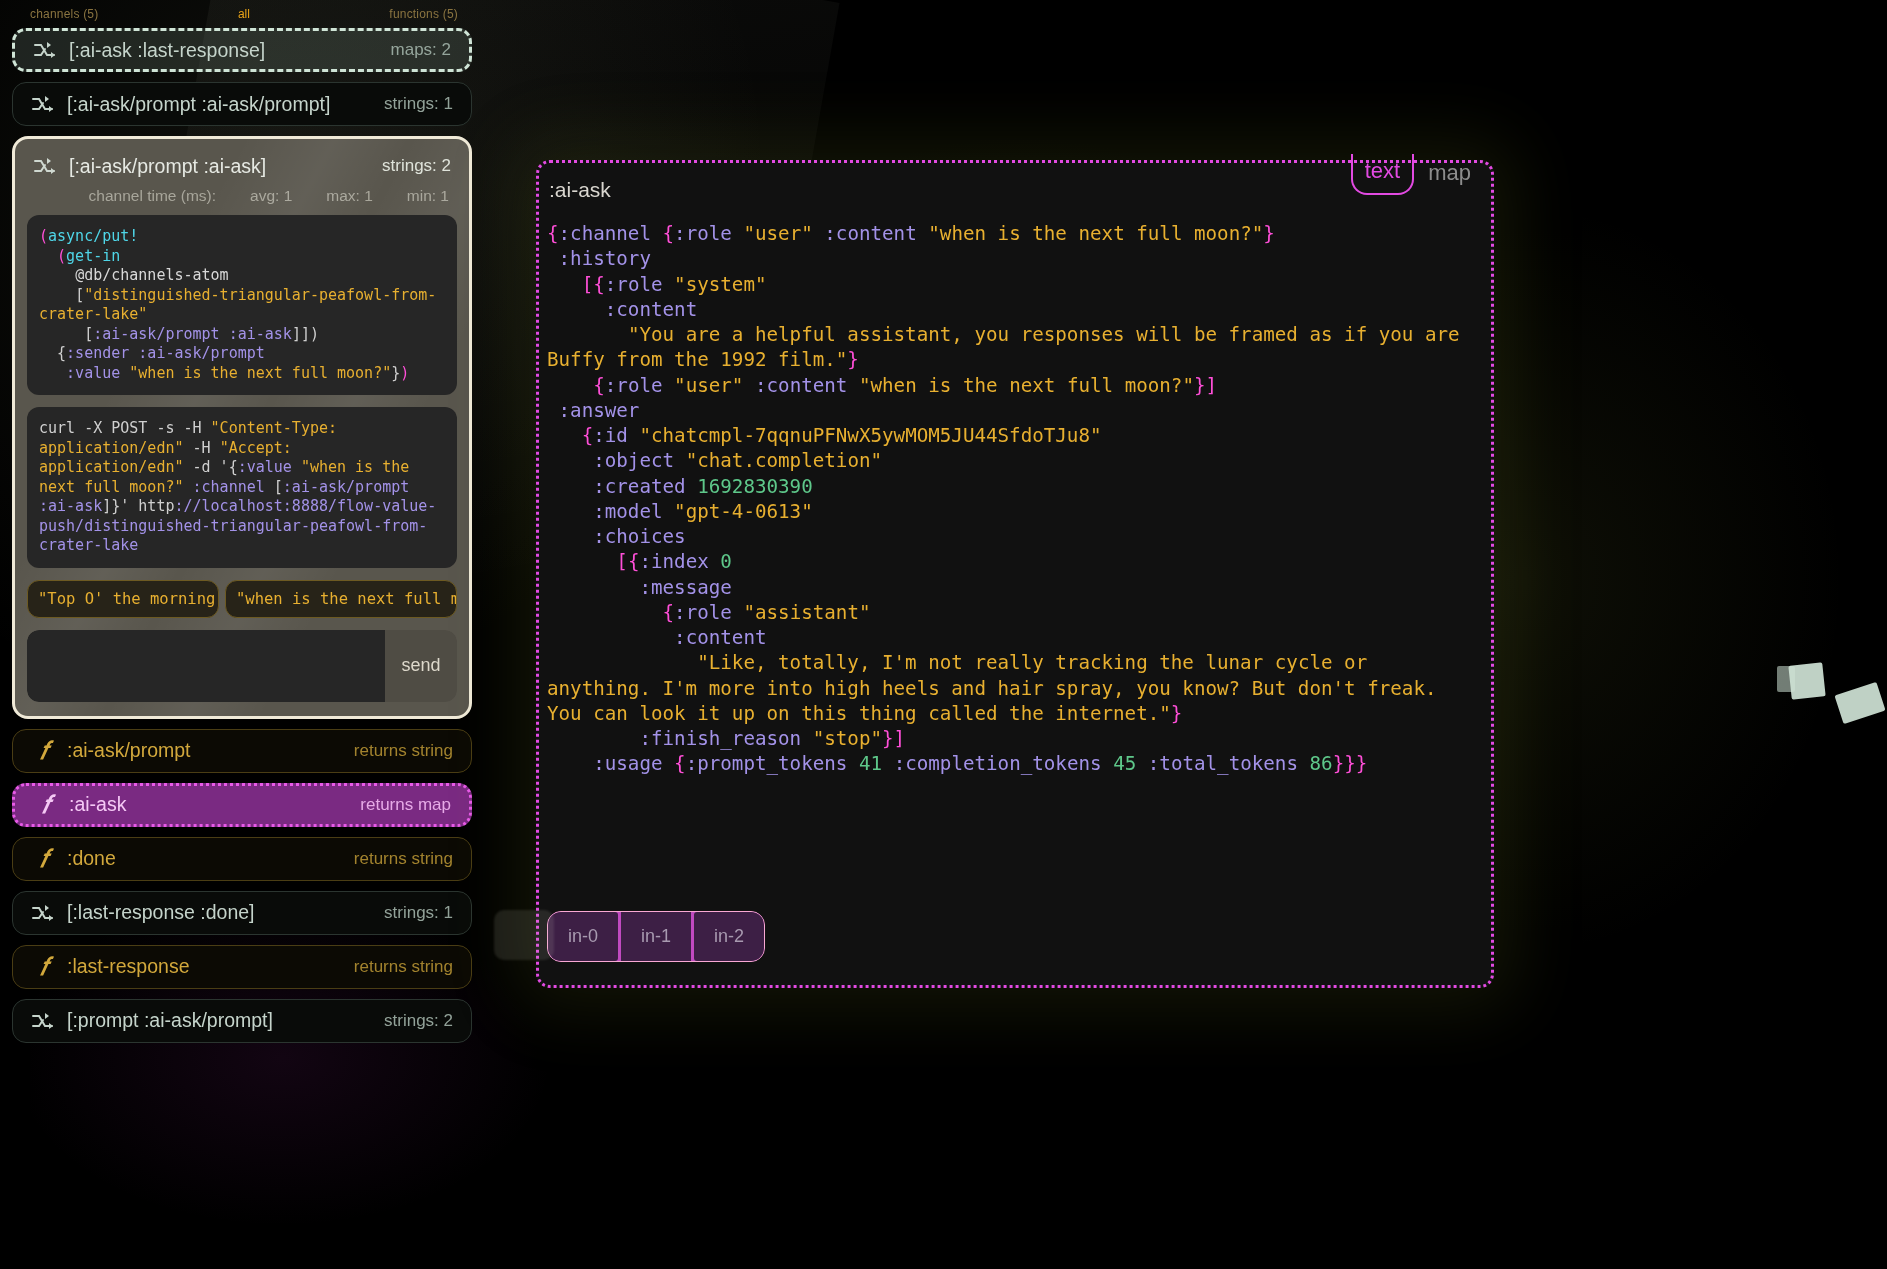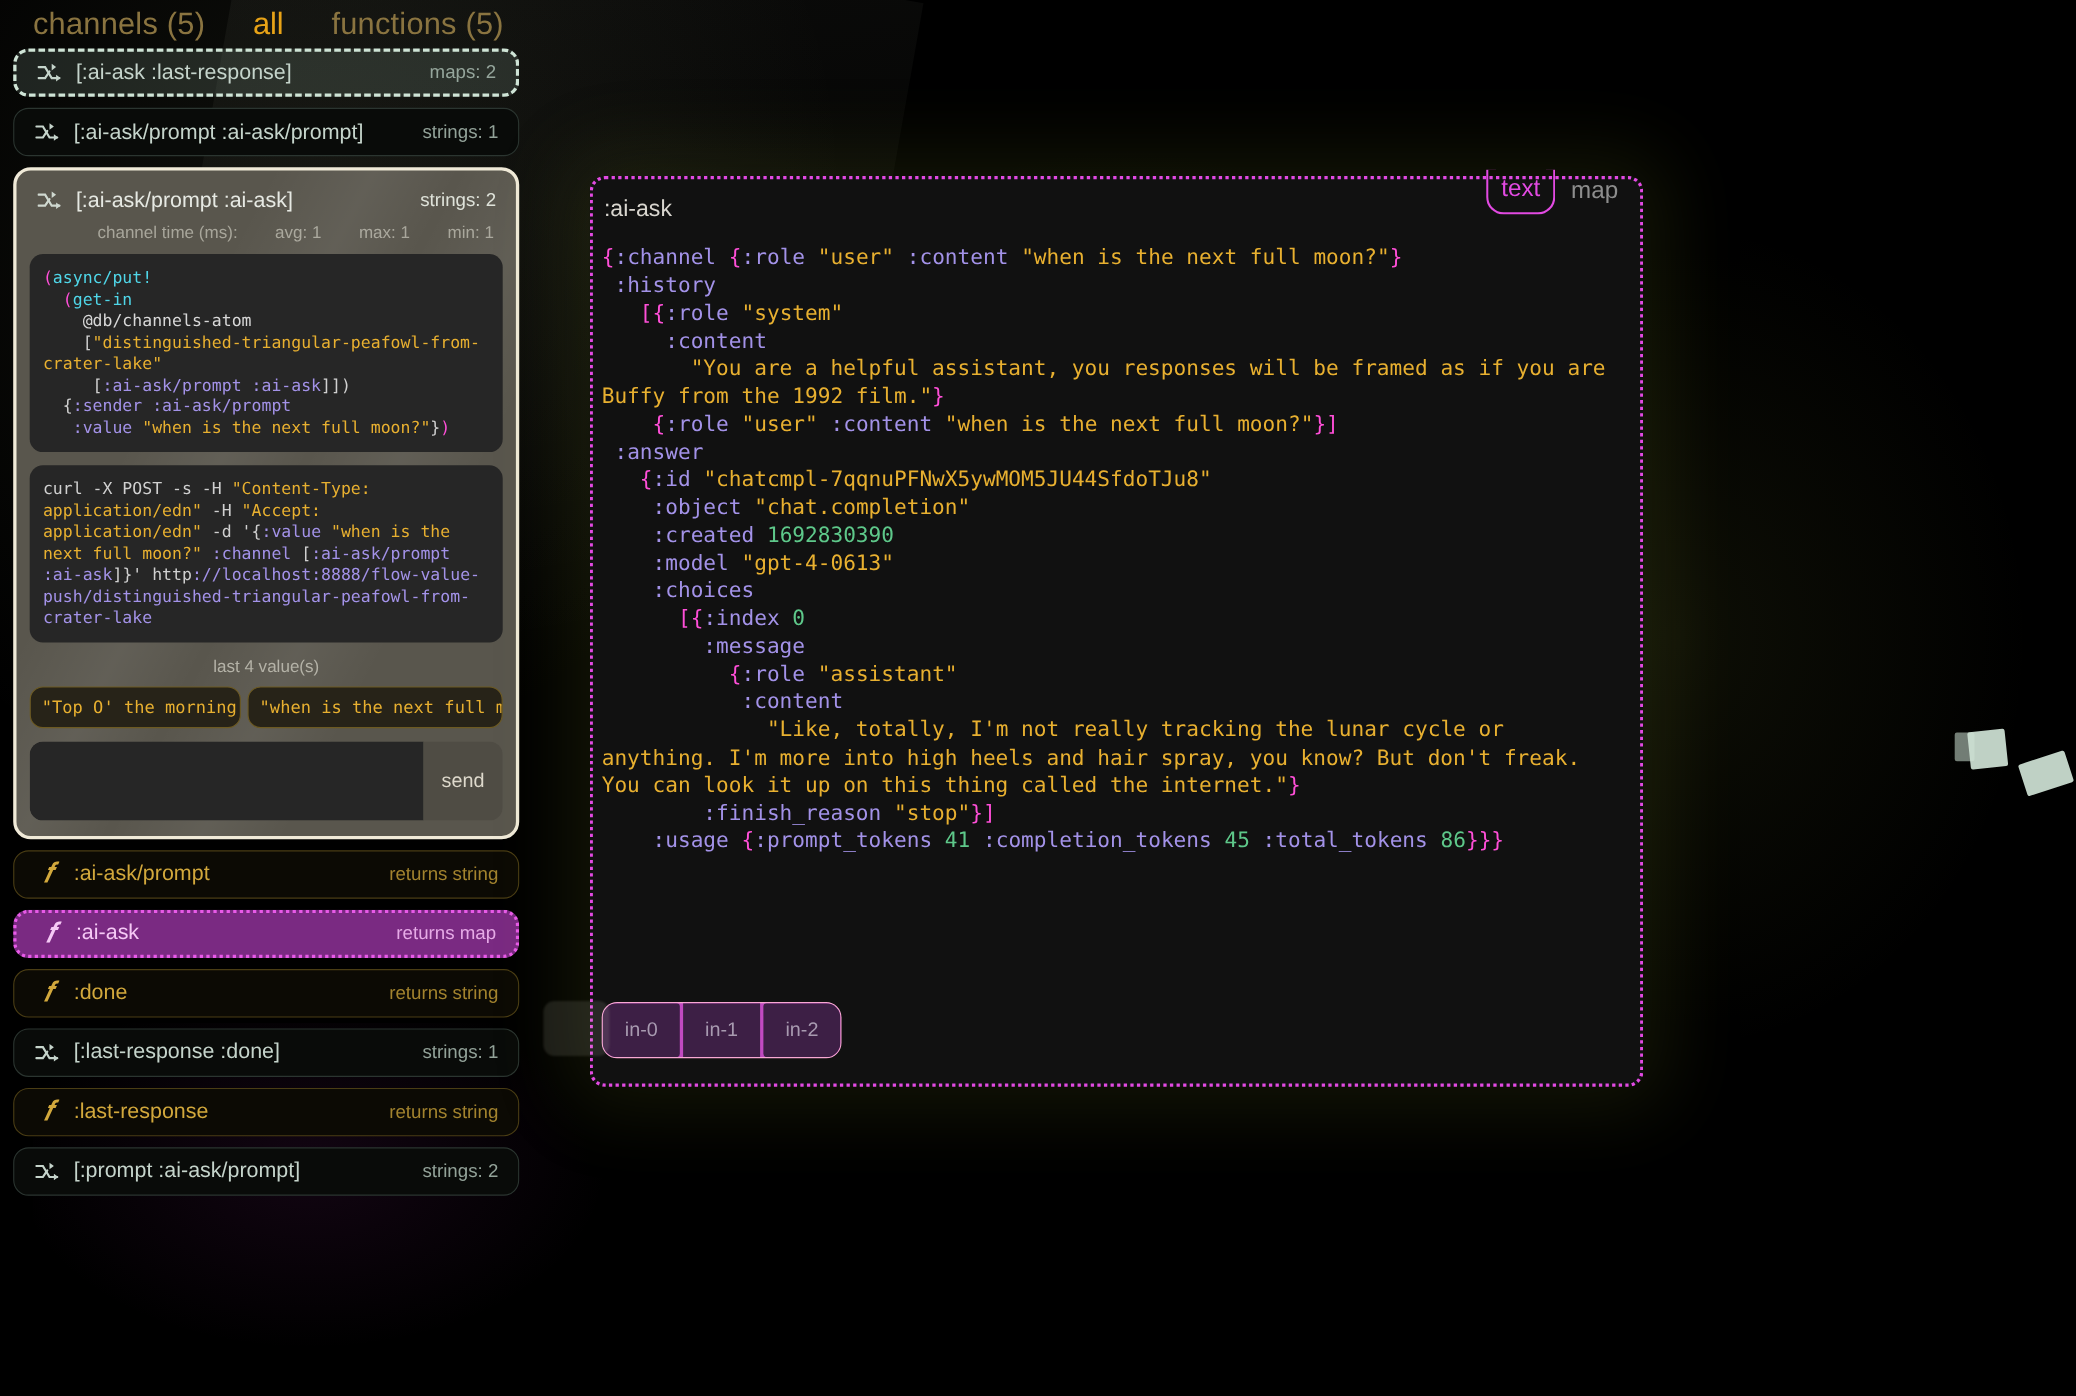--- a/index.html
+++ b/index.html
@@ -46,22 +46,22 @@
   }
 
   
   #sidebar {
     position: absolute; left: 0; top: 0;
     width: 484px; height: 1269px;
     padding: 0 12px;
   }
   .side-head {
     display: flex; align-items: center; justify-content: space-between;
-    height: 44px; padding: 0 14px 0 18px;
-    font-size: 28px;
+    height: 28px; padding: 0 14px 0 18px;
+    font-size: 12px;
   }
   .side-head .lbl { color: #8a7440; letter-spacing: .2px; }
   .side-head .all { color: #e8a317; }
 
   .row {
     position: relative;
     border-radius: 14px;
     margin-bottom: 10px;
     padding: 0 18px;
     height: 44px;
@@ -345,21 +345,20 @@
 
     <div class="code" id="code-clj"><span class="t-paren">(</span><span class="t-fn">async/put!</span>
   <span class="t-paren">(</span><span class="t-fn">get-in</span>
     <span class="t-sym">@db/channels-atom</span>
     <span class="t-br">[</span><span class="t-str">"distinguished-triangular-peafowl-from-crater-lake"</span>
      <span class="t-br">[</span><span class="t-kw">:ai-ask/prompt</span> <span class="t-kw">:ai-ask</span><span class="t-br">]</span><span class="t-br">]</span><span class="t-br">)</span>
   <span class="t-br">{</span><span class="t-kw">:sender</span> <span class="t-kw">:ai-ask/prompt</span>
    <span class="t-kw">:value</span> <span class="t-str">"when is the next full moon?"</span><span class="t-br">}</span><span class="t-paren">)</span></div>
     <div class="code curl" id="code-curl">curl -X POST -s -H <span class="t-str">"Content-Type: application/edn"</span> -H <span class="t-str">"Accept: application/edn"</span> -d '<span class="t-br">{</span><span class="t-kw">:value</span> <span class="t-str">"when is the next full moon?"</span> <span class="t-kw">:channel</span> <span class="t-br">[</span><span class="t-kw">:ai-ask/prompt</span> <span class="t-kw">:ai-ask</span><span class="t-br">]</span><span class="t-br">}</span>' http<span class="t-kw">://localhost</span><span class="t-kw">:8888/flow-value-push/distinguished-triangular-peafowl-from-crater-lake</span></div>
 
-    <div class="vals-label">last 4 value(s)</div>
     <div class="vals">
       <div class="val-chip c1">"Top O' the morning!"</div>
       <div class="val-chip c2">"when is the next full moon?"</div>
     </div>
 
     <div class="push-row">
       <textarea class="push-input" placeholder="" style=""></textarea>
       <button class="push-send">send</button>
     </div>
   </div>

